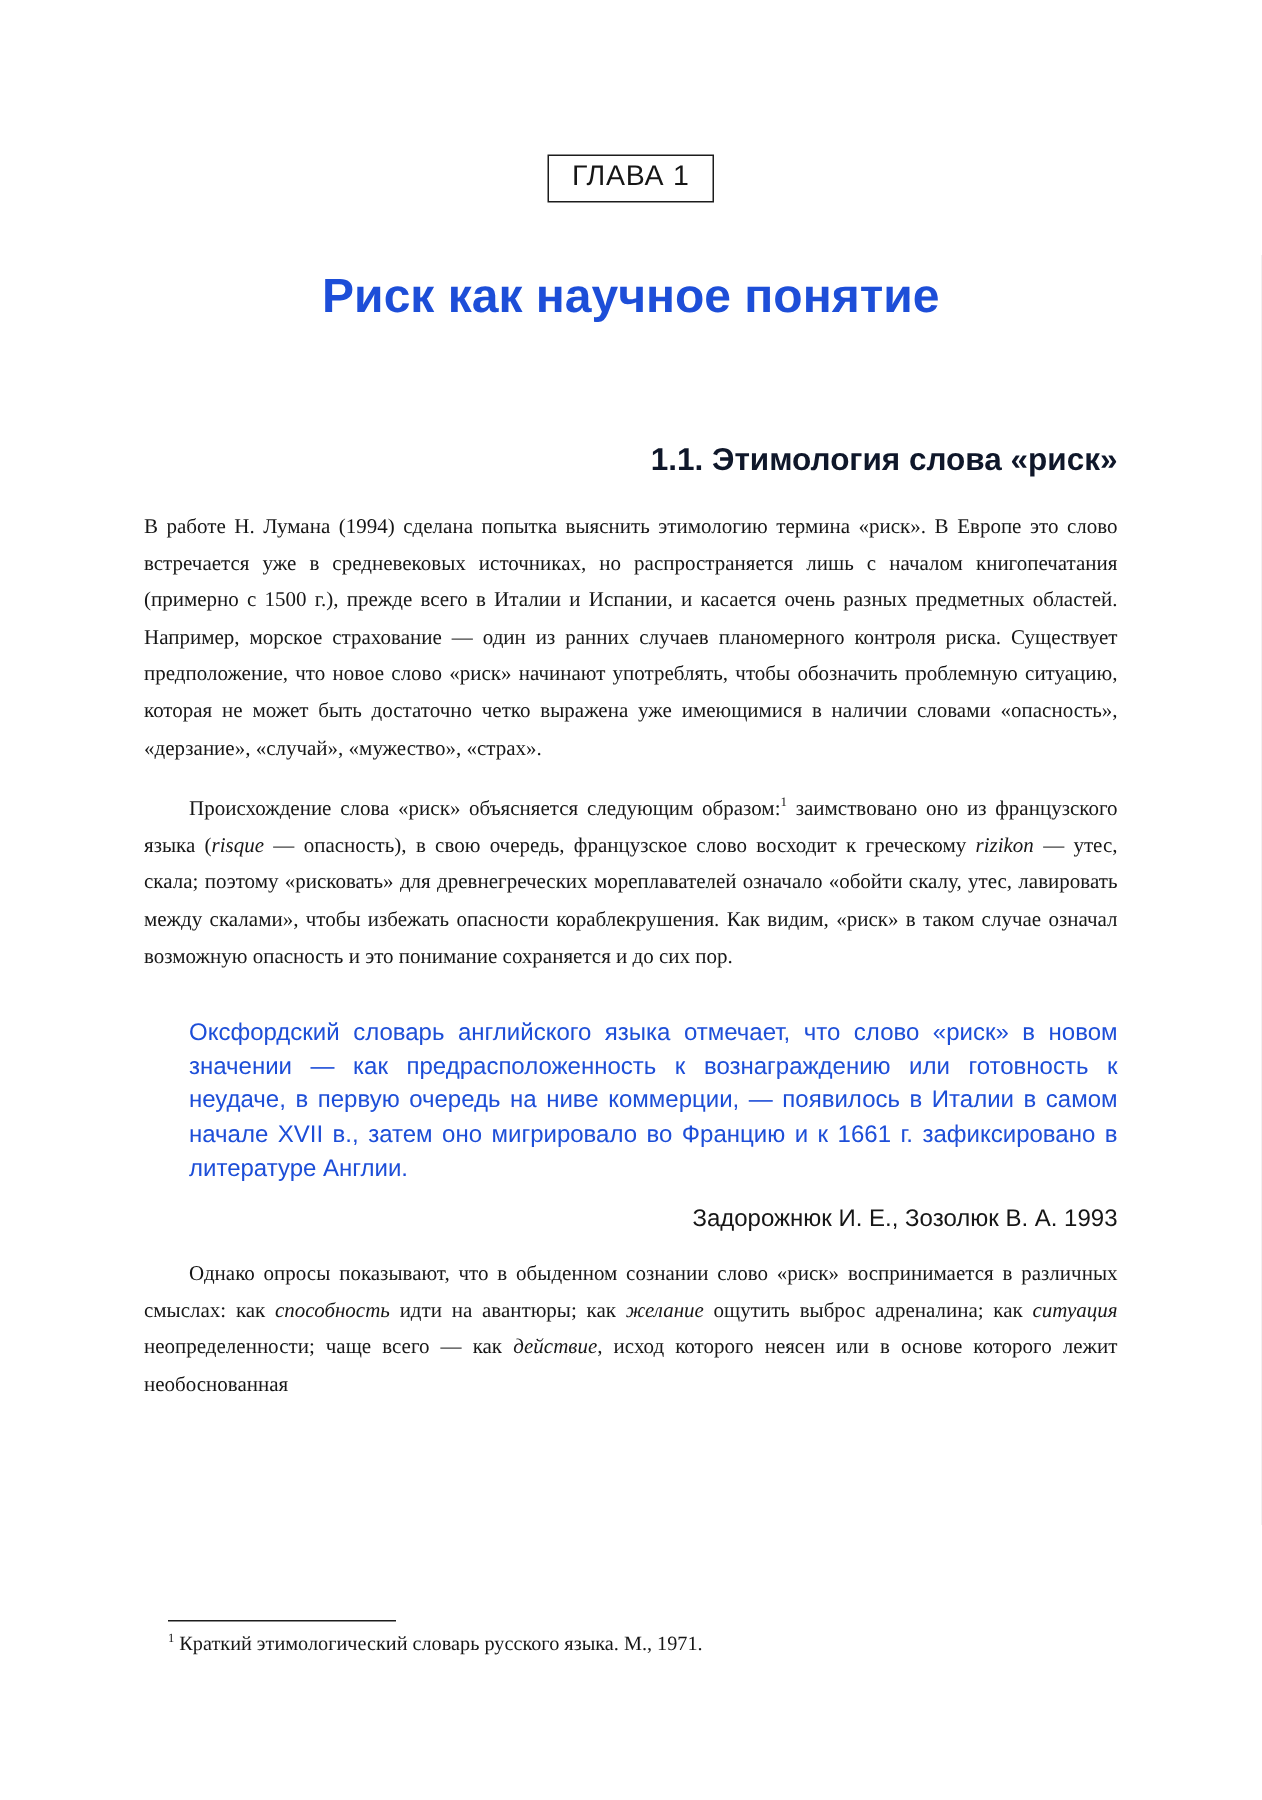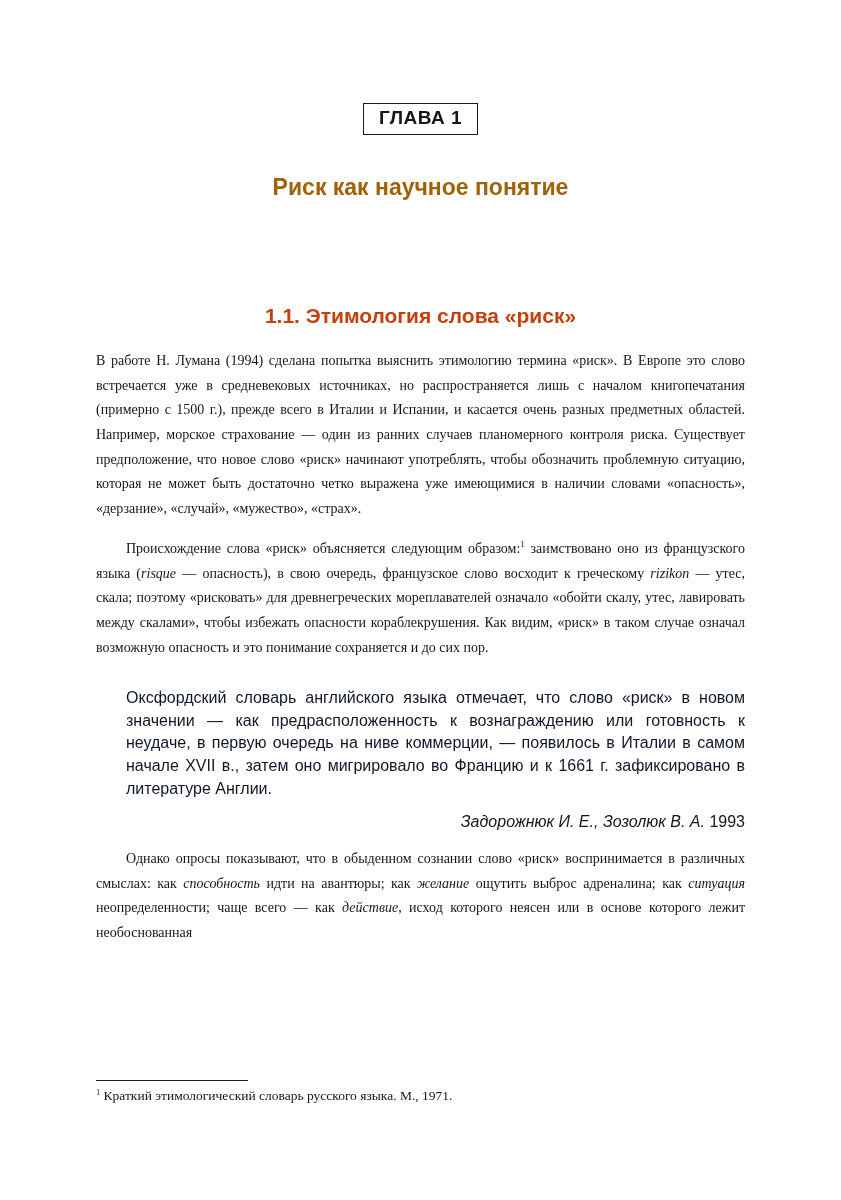--- a/index.html
+++ b/index.html
@@ -19,54 +19,53 @@
     color: #161616;
     font-family: "Liberation Serif", serif;
   }
   .chapter-wrap {
     padding-top: 103px;
     display: flex;
     justify-content: center;
   }
   .chapter {
     display: inline-flex;
-    flex-direction: row;
+    flex-direction: column;
     align-items: flex-end;
-    font-weight: bold;
   }
   .chapter-box {
     border: 1px solid #1c1c1c;
     padding: 3px 15px 5px 15px;
     font-family: "Liberation Sans", sans-serif;
     font-size: 19px;
     letter-spacing: 0.5px;
     text-align: center;
     line-height: 1.15;
   }
   .chapter-underline {
     height: 3px;
     background: #1c1c1c;
     margin-top: 2px;
   }
   .page-title {
     margin-top: 40px;
     text-align: center;
     font-family: "Liberation Sans", sans-serif;
     font-weight: 700;
-    font-size: 23px;
+    font-size: 32px;
     line-height: 1.1;
-    color: #a16207;
+    color: #1d4ed8;
   }
   .section-heading {
-    margin-top: 104px;
-    text-align: center;
+    margin-top: 80px;
+    text-align: right;
     font-family: "Liberation Sans", sans-serif;
     font-weight: 700;
     font-size: 21px;
-    color: #c2410c;
+    color: #0f172a;
   }
   .body-para {
     margin: 0;
     font-size: 14px;
     line-height: 24.6px;
     text-align: justify;
   }
   .body-para.first {
     margin-top: 21px;
   }
@@ -74,44 +73,43 @@
     text-indent: 30px;
     margin-top: 16px;
   }
   .quote-block {
     margin-top: 27px;
     margin-left: 30px;
     font-family: "Liberation Sans", sans-serif;
     font-size: 16px;
     line-height: 22.6px;
     text-align: justify;
-    color: #0f172a;
+    color: #1d4ed8;
   }
   .quote-attribution {
     margin-top: 13px;
     margin-left: 30px;
     font-family: "Liberation Sans", sans-serif;
     font-size: 16px;
     text-align: right;
   }
   .quote-attribution .names {
-    font-style: italic;
     margin-left: 15px;
   }
   .para-3 {
     margin-top: 38px;
   }
   sup {
     font-size: 0.62em;
     line-height: 0;
     vertical-align: super;
   }
   .footnote-area {
     position: absolute;
-    left: 96px;
+    left: 112px;
     right: 96px;
     top: 1080px;
   }
   .footnote-rule {
     width: 152px;
     height: 1px;
     background: #1c1c1c;
   }
   .footnote-text {
     margin-top: 6px;

